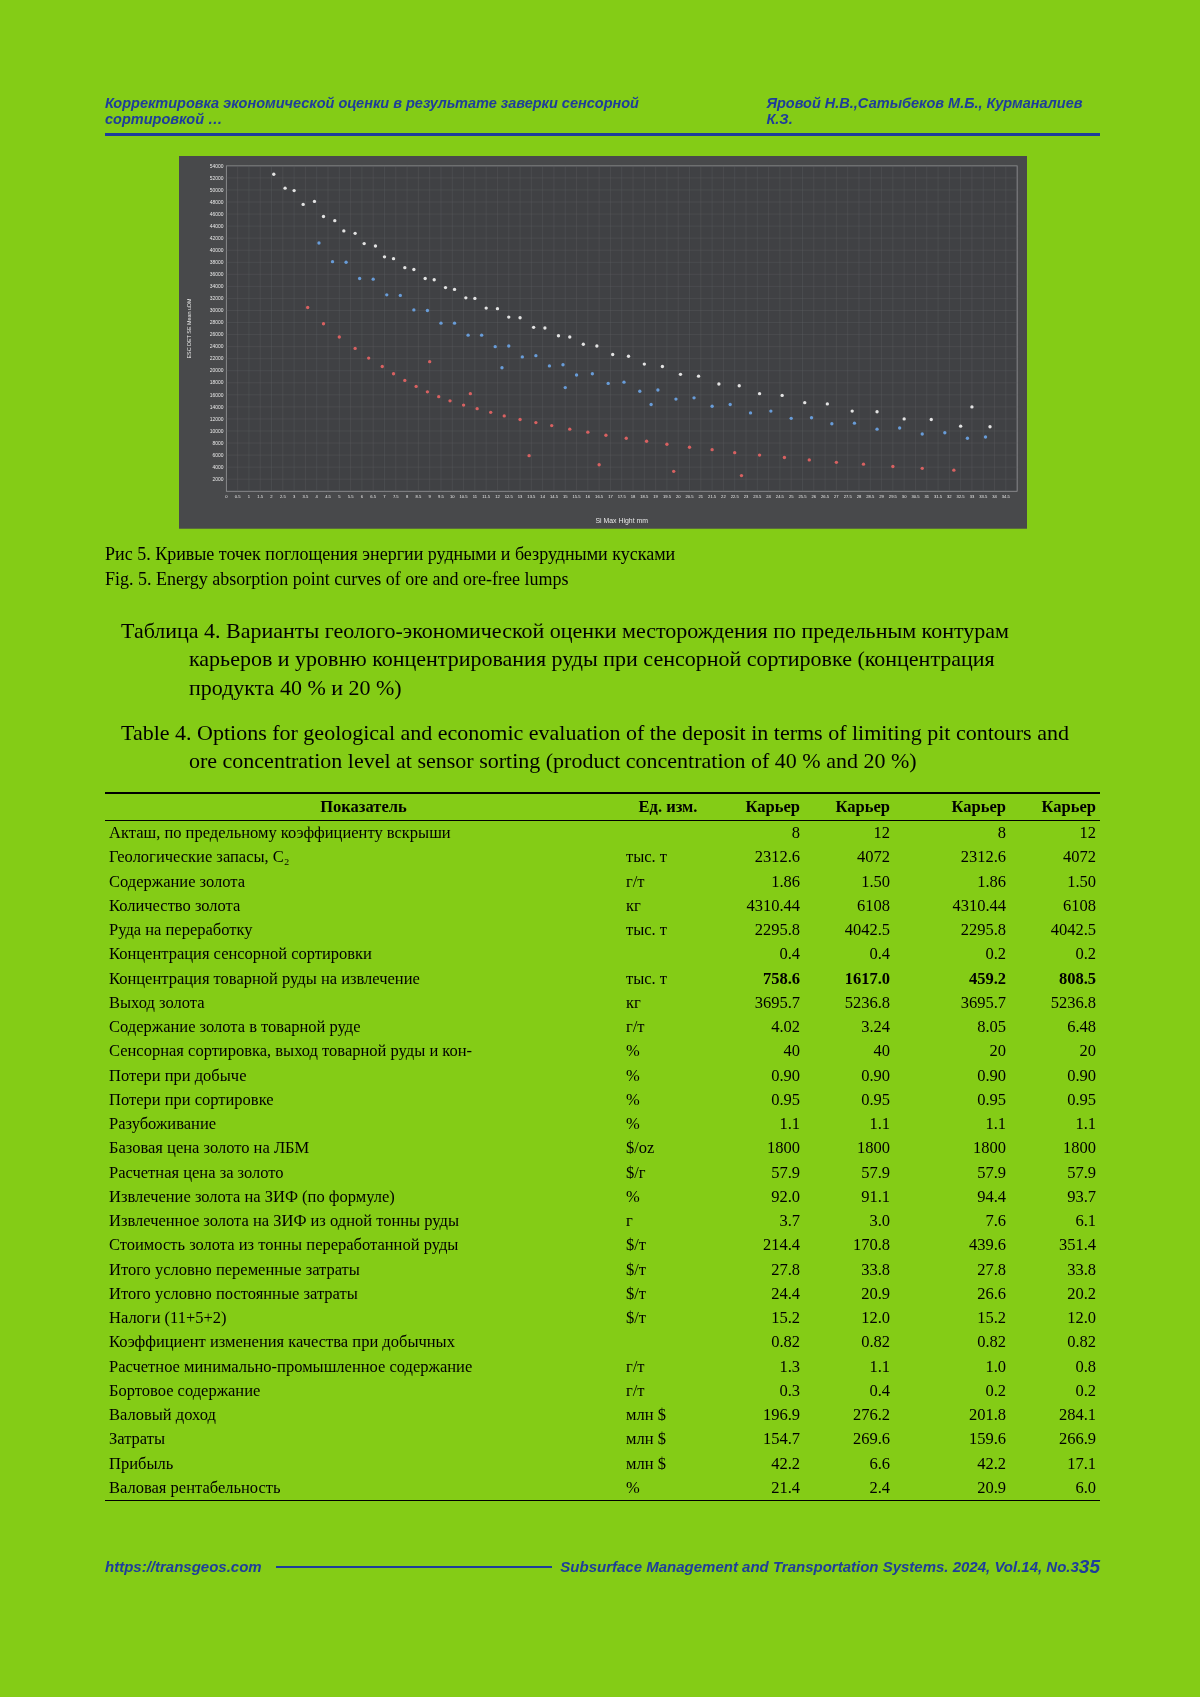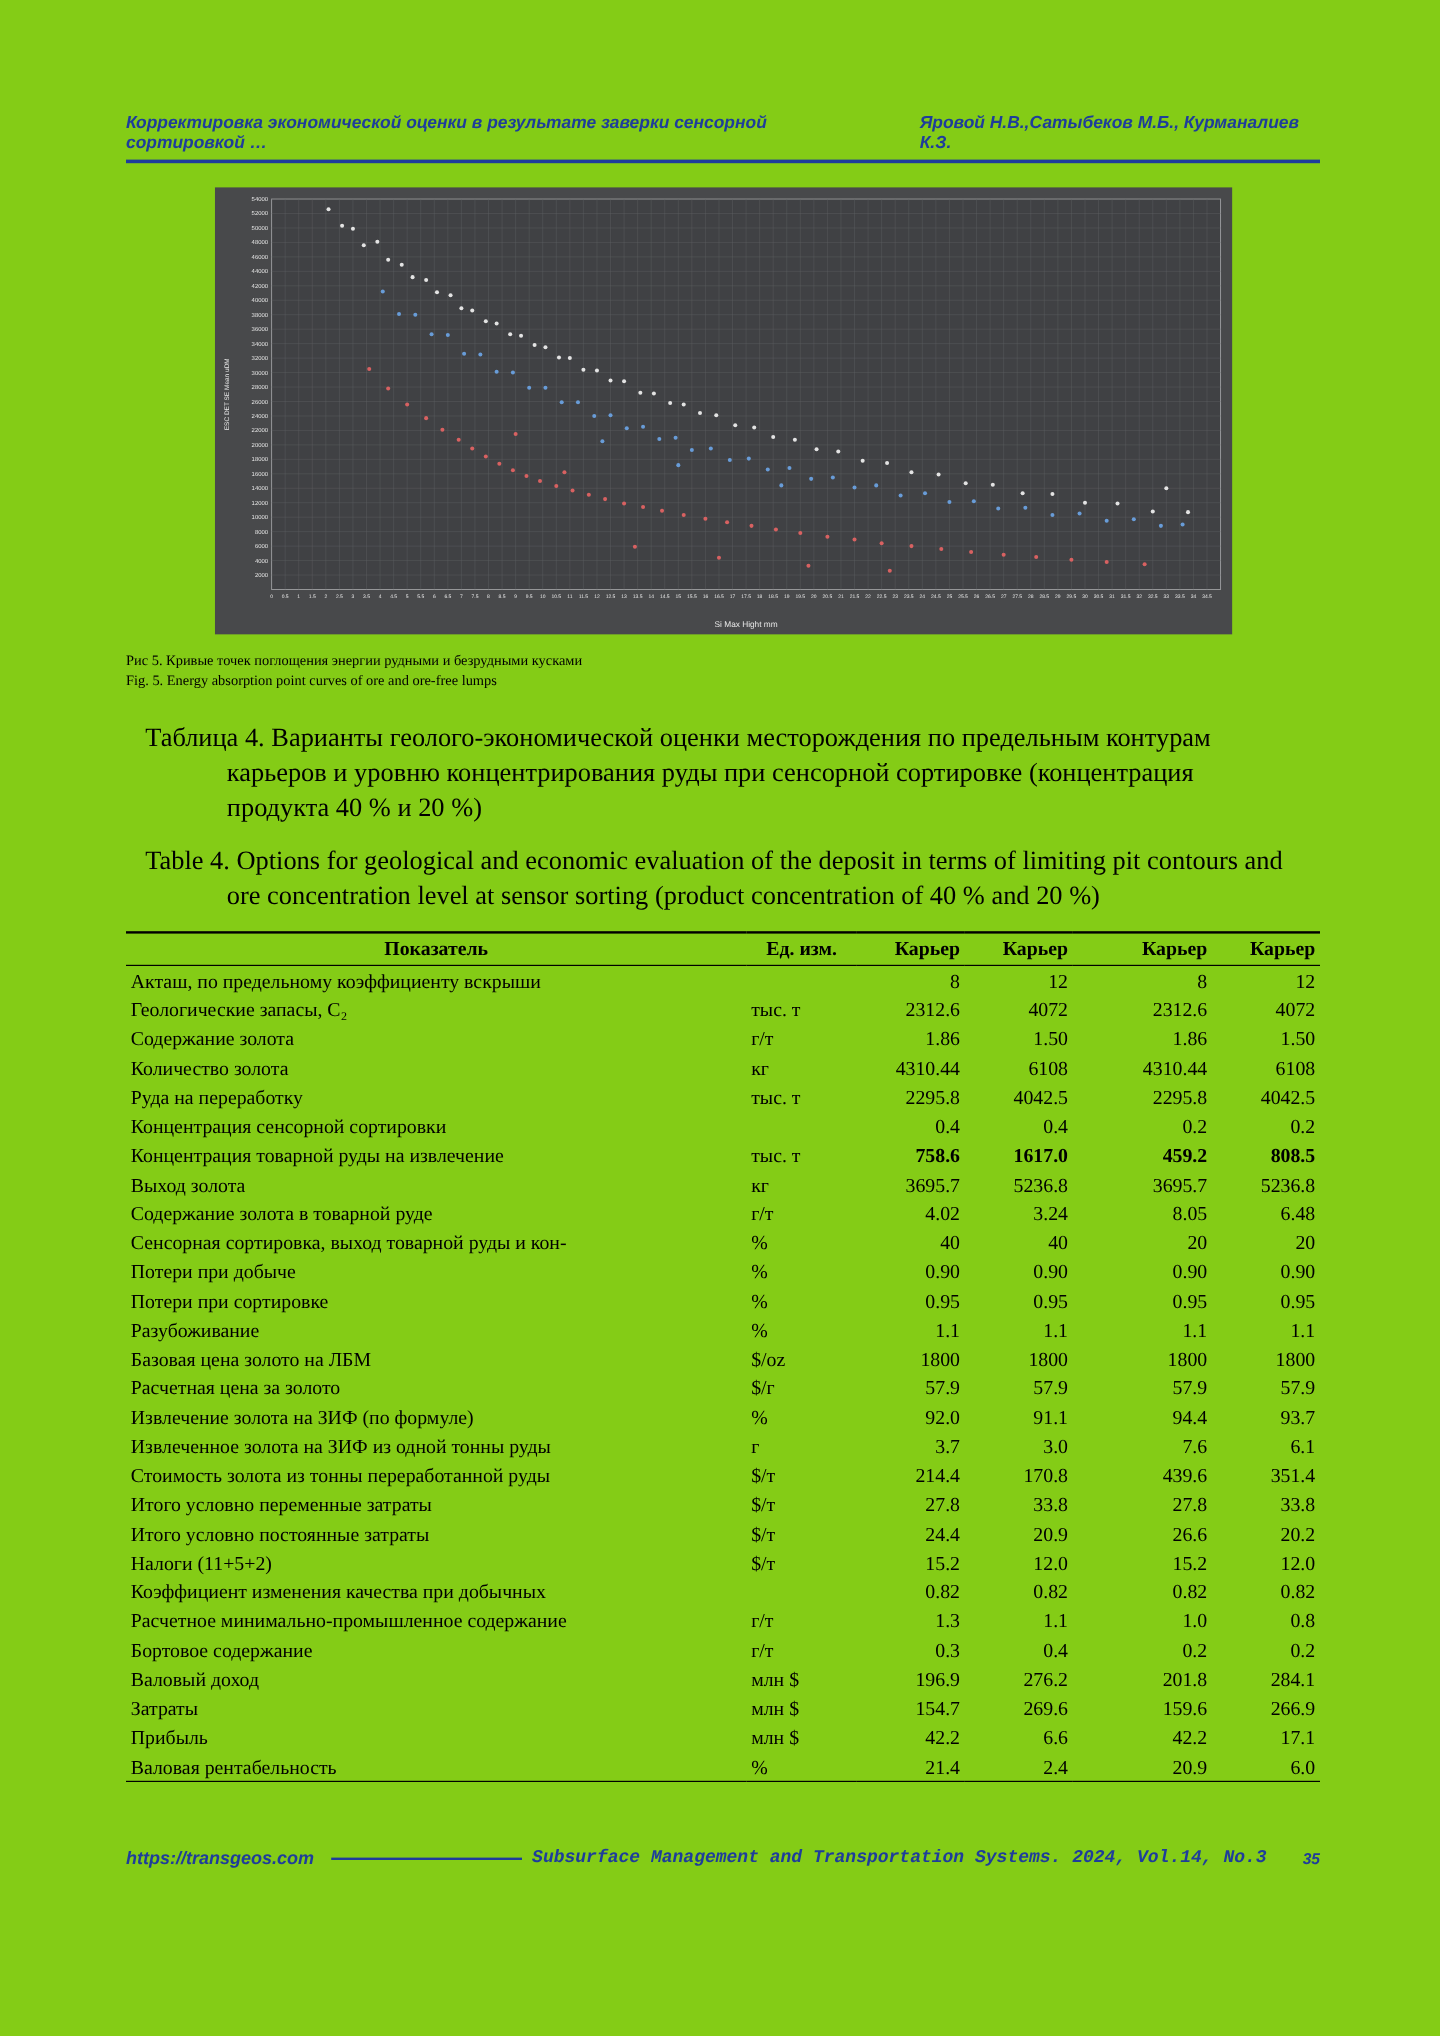--- a/index.html
+++ b/index.html
@@ -15,21 +15,21 @@
     display:flex; justify-content:space-between; gap:30px;
     font-family:"Liberation Sans", sans-serif; font-style:italic; font-weight:bold;
     font-size:14.5px; color:var(--accent); padding-bottom:6px;
   }
   .header-rule { border:none; border-top:3px solid var(--accent); margin:0 0 20px 0; }
 
   
   .chart-wrap { width:848px; margin:0 auto 14px auto; }
   .chart-wrap svg { display:block; width:100%; height:auto; }
 
-  .caption { font-size:12px; line-height:1.28; margin:2px 0; }
+  .caption { font-size:18px; line-height:1.28; margin:2px 0; }
 
   .table-captions { margin-top:26px; }
   .table-caption { font-size:22px; line-height:1.3; margin:16px; padding-left:68px; text-indent:-68px; }
 
   
   table.eval { width:100%; border-collapse:collapse; font-size:16.5px; margin-top:8px; }
   table.eval th {
     font-weight:bold; border-top:2.5px solid #000; border-bottom:1.5px solid #000;
     padding:3px 4px; text-align:center;
   }
@@ -43,22 +43,22 @@
   table.eval tbody tr:last-child td { border-bottom:1.5px solid #000; }
 
   
   .footer {
     display:flex; align-items:center; margin-top:55px;
     font-family:"Liberation Sans", sans-serif; font-weight:bold; font-style:italic;
     color:var(--accent); font-size:15px;
   }
   .footer a { color:var(--accent); text-decoration:none; }
   .footer-line { flex:1; border-top:2.5px solid var(--accent); margin:0 8px 0 14px; height:0; }
-  .journal { white-space:nowrap;font-family:Liberation Mono, monospace; }
-  .page-num { font-size:13px; margin-left:30px; font-style:italic; }
+  .journal { white-space:nowrap; }
+  .page-num { font-size:19px; font-style:italic; }
 </style>
 </head>
 <body>
 
 <div class="page">
 
   <div class="header">
     <span>Корректировка экономической оценки в результате заверки сенсорной сортировкой …</span>
     <span>Яровой Н.В.,Сатыбеков М.Б., Курманалиев К.З.</span>
   </div>

